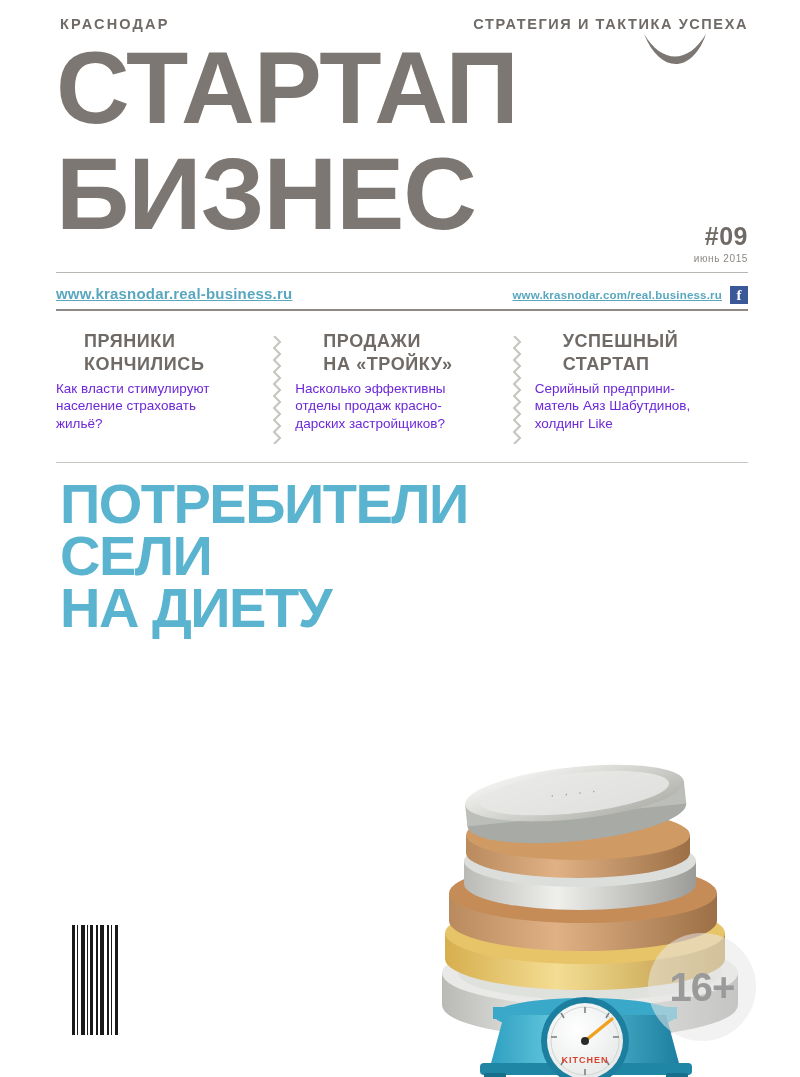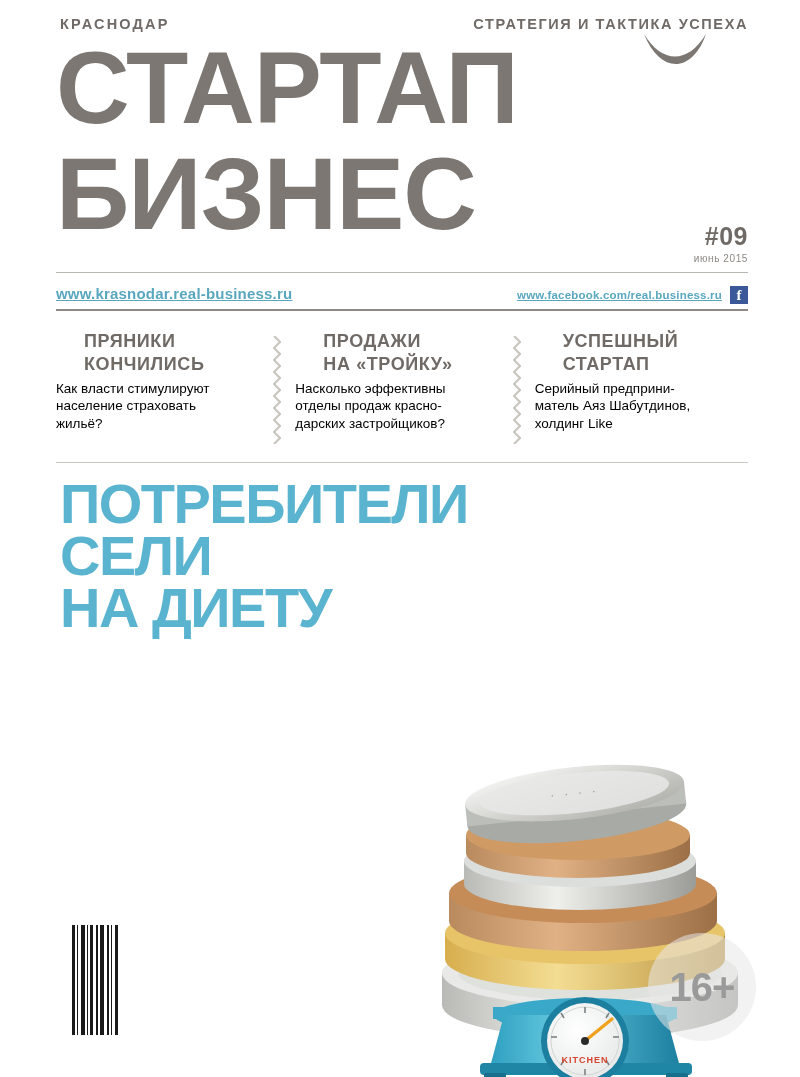--- a/index.html
+++ b/index.html
@@ -174,21 +174,21 @@
     color: #6f6a66;
     letter-spacing: 0.6px;
     line-height: 1.25;
     text-transform: uppercase;
     white-space: pre-line;
     margin-left: 28px;
   }
   .teaser-sub {
     margin-top: 5px;
     font-size: 13.5px;
-    color: #000000;
+    color: #6d28d9;
     line-height: 1.28;
     white-space: pre-line;
   }
   .zigzag {
     position: absolute;
     left: 4px;
     top: 6px;
     width: 8px;
     height: 108px;
   }
@@ -275,21 +275,21 @@
     </svg>
   </div>
 
   <div class="issue">
     <div class="issue-num">#09</div>
     <div class="issue-date">июнь 2015</div>
   </div>
 
   <div class="urlrule-top"></div>
   <a class="site-url" href="#">www.krasnodar.real-business.ru</a>
-  <a class="fb-url" href="#">www.facebook.com/real.business.ru</a>
+  <a class="fb-url" href="#">www.krasnodar.com/real.business.ru</a>
   <span class="fb-icon">f</span>
   <div class="urlrule-bottom"></div>
 
   <div class="teasers">
 
     <div class="teaser">
       <div class="teaser-title">ПРЯНИКИ
 КОНЧИЛИСЬ</div>
       <div class="teaser-sub">Как власти стимулируют
 население страховать

